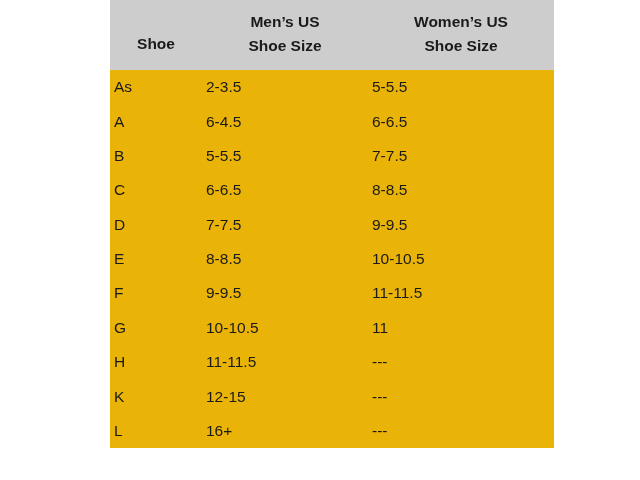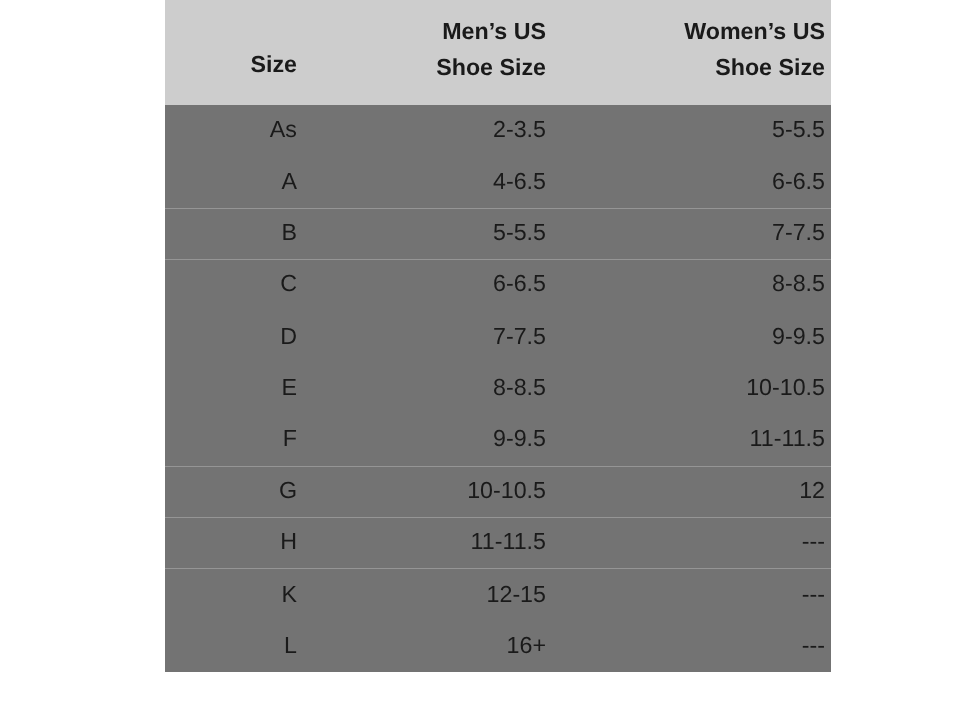--- a/index.html
+++ b/index.html
@@ -31,81 +31,81 @@
     width: 420px;
     table-layout: fixed;
   }
   table.size-table thead th {
     background: #cdcdcd;
     color: #1a1a1a;
     font-weight: bold;
     font-size: 15.5px;
     line-height: 1.55;
     padding: 10px 4px 12px 4px;
-    text-align: right;
+    text-align: center;
     vertical-align: middle;
     border: none;
   }
   table.size-table thead th .l1 { display: block; }
   table.size-table thead th .l2 { display: block; }
   table.size-table th.col-size {
     width: 84px;
   }
   table.size-table th.col-men {
     width: 158px;
   }
   table.size-table th.col-women {
     width: 178px;
     margin-top: 20px;
   }
   table.size-table tbody td {
     font-size: 15.5px;
     color: #1a1a1a;
-    text-align: right;
+    text-align: left;
     padding: 8.2px 4px;
     border: none;
-    background: #737373;
+    background: #eab308;
     white-space: nowrap;
   }
   
   .hdr-size-inner {
     display: block;
     padding-top: 19px;
   }
 </style>
 </head>
 <body>
 
 <div id="page">
   <div class="table-wrap">
     <table class="size-table">
       <thead>
         <tr>
           <th class="col-size">
-            <span class="hdr-size-inner">Size</span>
+            <span class="hdr-size-inner">Shoe</span>
           </th>
           <th class="col-men">
             <span class="l1">Men’s US</span>
             <span class="l2">Shoe Size</span>
           </th>
           <th class="col-women">
             <span class="l1">Women’s US</span>
             <span class="l2">Shoe Size</span>
           </th>
         </tr>
       </thead>
       <tbody id="table-body">
           <tr>
             <td class="col-size">As</td>
             <td class="col-men">2-3.5</td>
             <td class="col-women">5-5.5</td>
           </tr>
           <tr>
             <td class="col-size">A</td>
-            <td class="col-men">4-6.5</td>
+            <td class="col-men">6-4.5</td>
             <td class="col-women">6-6.5</td>
           </tr>
           <tr>
             <td class="col-size">B</td>
             <td class="col-men">5-5.5</td>
             <td class="col-women">7-7.5</td>
           </tr>
           <tr>
             <td class="col-size">C</td>
             <td class="col-men">6-6.5</td>
@@ -122,21 +122,21 @@
             <td class="col-women">10-10.5</td>
           </tr>
           <tr>
             <td class="col-size">F</td>
             <td class="col-men">9-9.5</td>
             <td class="col-women">11-11.5</td>
           </tr>
           <tr>
             <td class="col-size">G</td>
             <td class="col-men">10-10.5</td>
-            <td class="col-women">12</td>
+            <td class="col-women">11</td>
           </tr>
           <tr>
             <td class="col-size">H</td>
             <td class="col-men">11-11.5</td>
             <td class="col-women">---</td>
           </tr>
           <tr>
             <td class="col-size">K</td>
             <td class="col-men">12-15</td>
             <td class="col-women">---</td>

